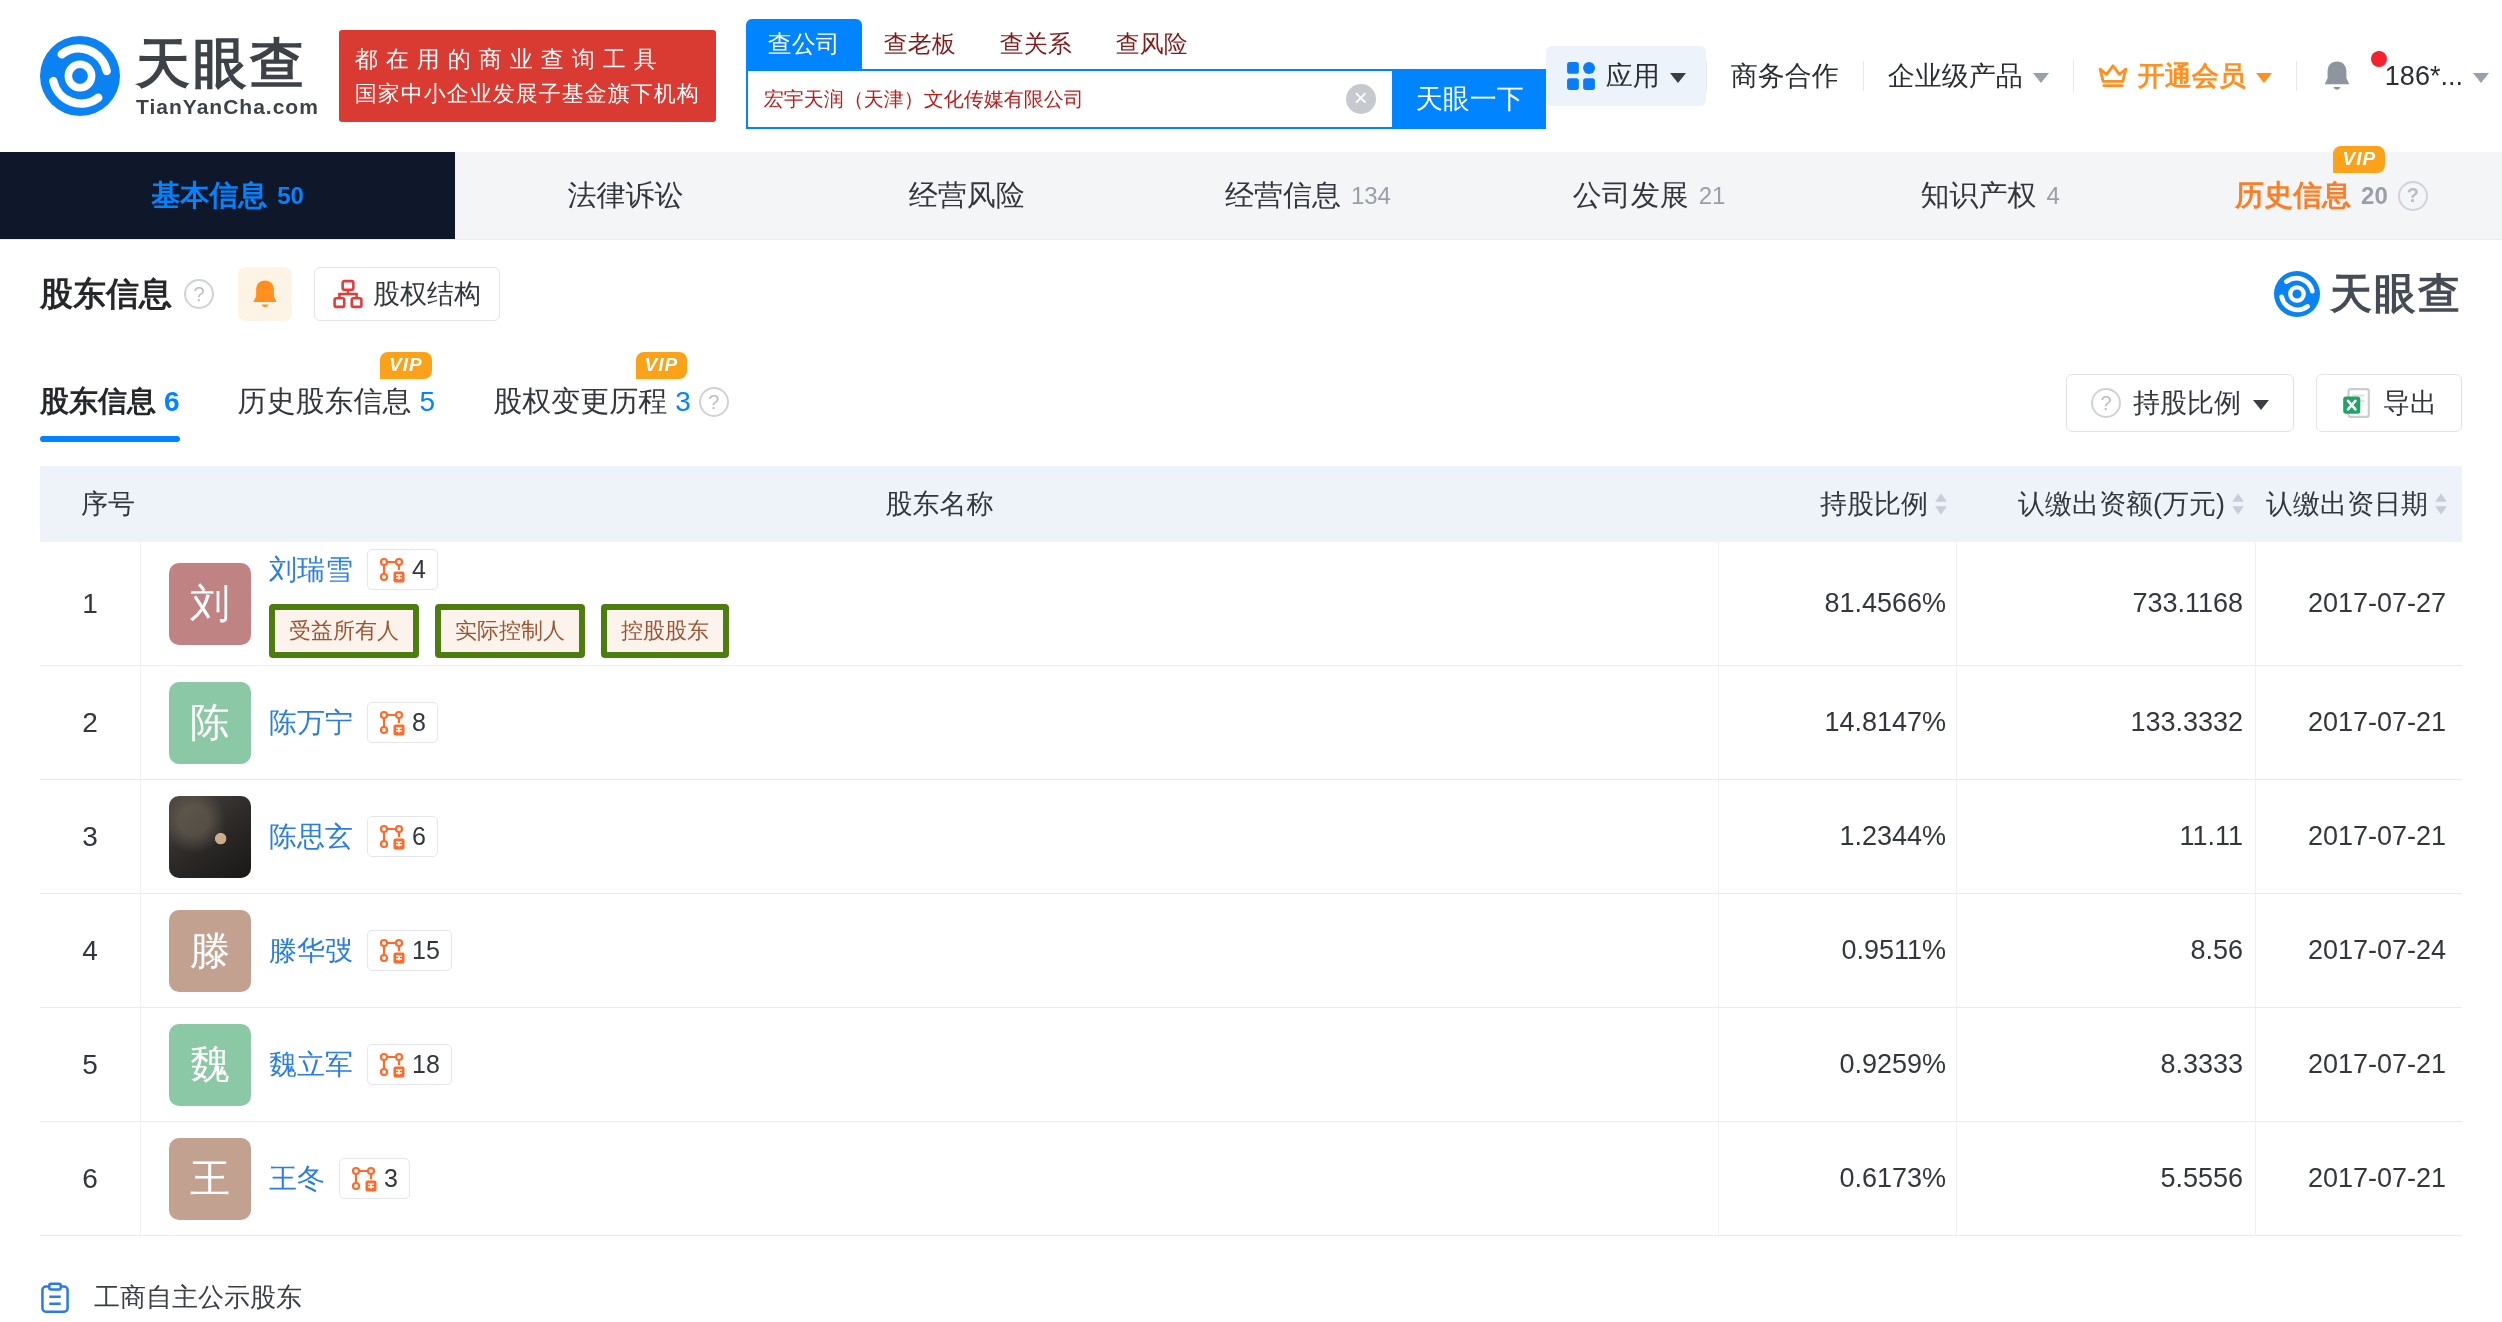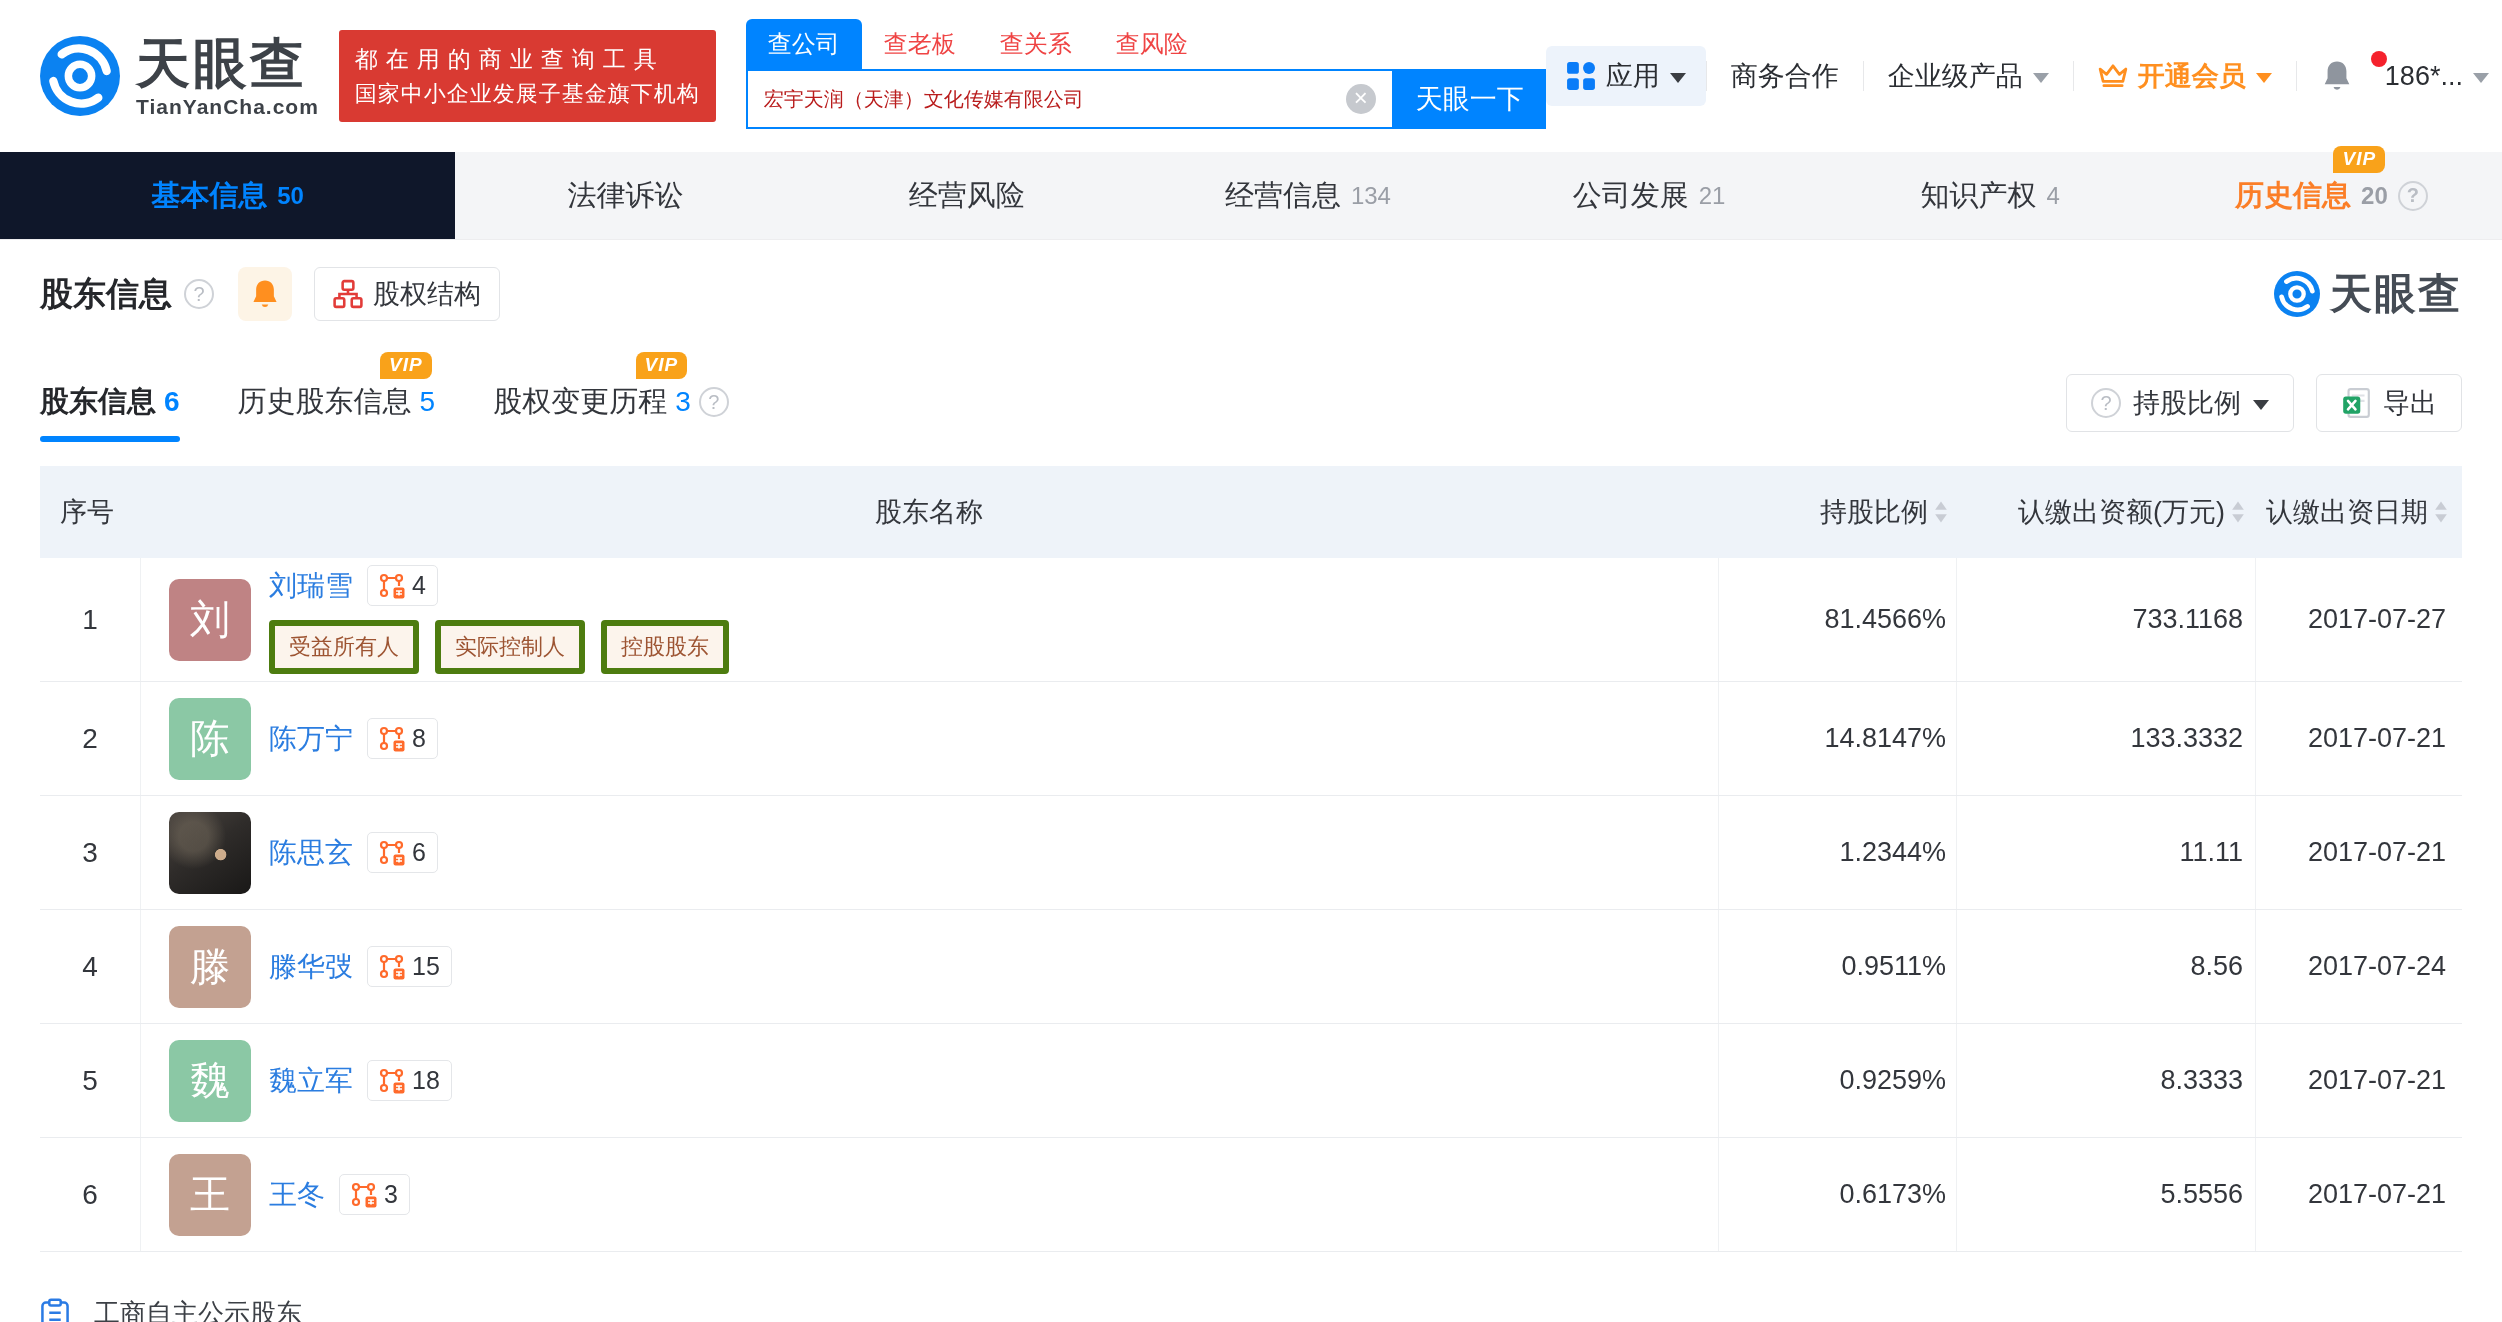--- a/index.html
+++ b/index.html
@@ -13,21 +13,21 @@
   .logo-text { display:flex; flex-direction:column; line-height:1; }
   .brand-name { font-size:54px; font-weight:bold; color:#3d4248; letter-spacing:3px; }
   .brand-domain { font-size:21px; font-weight:bold; color:#3d4248; margin-top:6px; letter-spacing:1px; }
 
   .banner { margin-left:20px; background:#d93a32; color:#fff; padding:12px 16px; border-radius:3px; flex:0 0 auto; }
   .banner .l1 { font-size:23px; letter-spacing:8px; line-height:1.55; white-space:nowrap; }
   .banner .l2 { font-size:22px; letter-spacing:1px; line-height:1.5; white-space:nowrap; }
 
   .search { margin-left:30px; width:800px; flex:0 0 auto; margin-top:-4px; }
   .search-tabs { display:flex; align-items:flex-end; }
-  .search-tab { font-size:24px; color:#ef4444; padding:9px 22px; cursor:pointer; }
+  .search-tab { font-size:24px; color:#7f1d1d; padding:9px 22px; cursor:pointer; }
   .search-tab.active { background:#0084ff; color:#fff; border-radius:6px 6px 0 0; }
   .search-box { display:flex; height:60px; }
   .input-wrap { flex:1; border:2px solid #0084ff; background:#fff; display:flex; align-items:center; padding:0 16px; }
   .input-wrap input { flex:1; border:none; outline:none; font-size:20px; color:#b91c1c; font-family:inherit; background:transparent; }
   .clear { width:30px; height:30px; border-radius:50%; background:#c6c9ce; color:#fff; font-size:24px; line-height:28px; text-align:center; cursor:pointer; flex:0 0 auto; }
   .search-btn { width:152px; background:#0084ff; color:#fff; font-size:27px; display:flex; align-items:center; justify-content:center; cursor:pointer; }
 
   .header-right { margin-left:auto; display:flex; align-items:center; font-size:27px; color:#2b2e33; }
   .hr-item { display:flex; align-items:center; gap:10px; padding:0 24px; cursor:pointer; white-space:nowrap; }
   .divider { width:1px; height:30px; background:#e7e8ea; }
@@ -65,21 +65,21 @@
   .subtab { margin-right:58px; font-size:29px; color:#33363c; padding-bottom:20px; position:relative; cursor:pointer; display:flex; align-items:center; gap:8px; }
   .subtab .cnt { color:#0084ff; font-size:28px; }
   .subtab.active { font-weight:bold; color:#25272b; }
   .subtab.active::after { content:""; position:absolute; left:0; right:0; bottom:0; height:6px; background:#0084ff; border-radius:3px; }
   .right-btns { margin-left:auto; display:flex; gap:22px; padding-bottom:10px; }
   .btn-outline { height:58px; border:1px solid #e1e3e6; border-radius:6px; background:#fff; display:flex; align-items:center; gap:12px; padding:0 24px; font-size:27px; color:#33363c; cursor:pointer; }
 
   
   .table { margin-top:24px; }
   .thead, .trow { display:grid; grid-template-columns:100px 1fr 238px 299px 207px; }
-  .thead { background:#eef3f9; height:92px; align-items:center; font-size:27px; color:#33363c; }
+  .thead { background:#eef3f9; height:76px; align-items:center; font-size:27px; color:#33363c;padding-left:21px; }
   .th { display:flex; align-items:center; }
   .th.c1 { padding-left:20px; }
   .th.c2 { justify-content:center; }
   .th.c3, .th.c4, .th.c5 { justify-content:flex-end; }
   .th.c3 { padding-right:8px; } .th.c4 { padding-right:10px; } .th.c5 { padding-right:14px; }
   .sort { margin-left:6px; display:inline-flex; }
   .trow { border-bottom:1px solid #eaecef; height:114px; }
   .trow.tall { height:124px; }
   .cell { display:flex; align-items:center; height:100%; }
   .cell.c1 { justify-content:center; font-size:28px; color:#33363c; }

